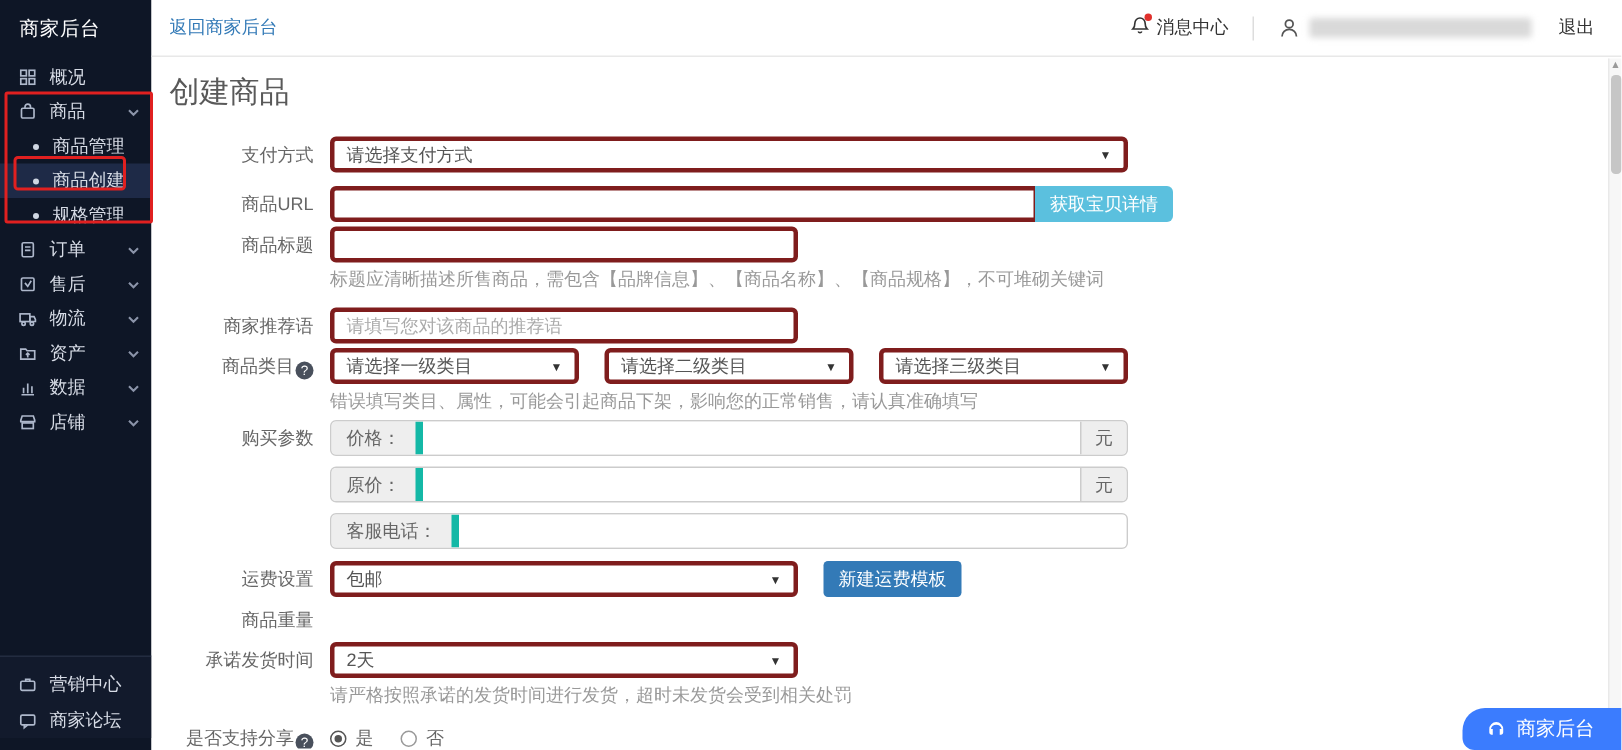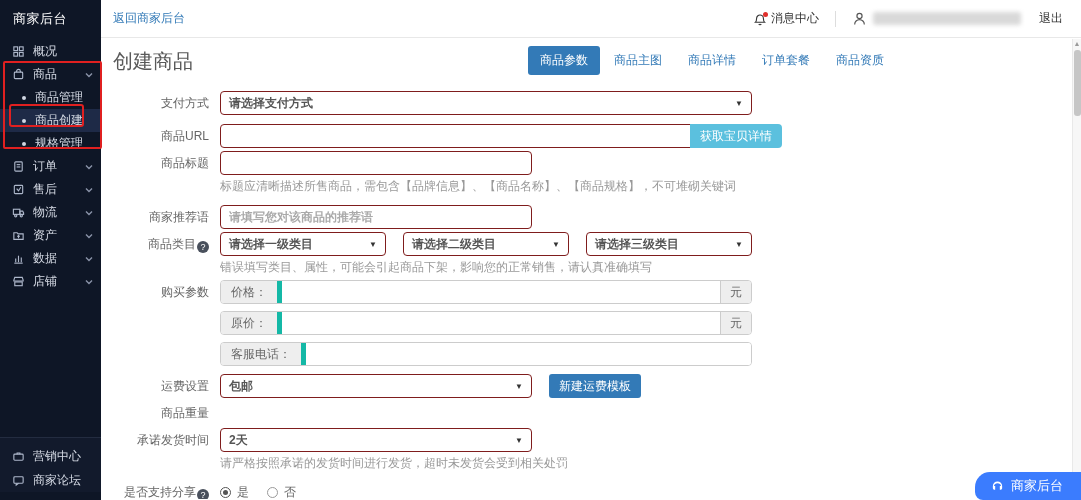--- a/index.html
+++ b/index.html
@@ -26,41 +26,41 @@
 
   
   .anno-outer { position:absolute; left:3px; top:61px; width:99px; height:88px; border:2px solid #e02020; border-radius:2px; pointer-events:none; z-index:5; }
   .anno-inner { position:absolute; left:9px; top:104px; width:75px; height:23px; border:2px solid #e02020; border-radius:3px; pointer-events:none; z-index:6; }
 
   
   .main { position:relative; flex:1; height:500px; background:#fff; }
   .topbar { height:38px; display:flex; align-items:center; justify-content:space-between; border-bottom:1px solid #e8e8e8; padding:0 18px 0 12px; }
   .back-link { color:#337ab7; font-size:12px; cursor:pointer; }
   .top-right { display:flex; align-items:center; gap:12px; }
-  .msg { display:flex; align-items:flex-end; gap:4px; cursor:pointer; position:relative; }
+  .msg { display:flex; align-items:flex-start; gap:4px; cursor:pointer; position:relative; }
   .bell-wrap { position:relative; width:14px; height:14px; }
   .red-dot { position:absolute; top:-1px; right:-1px; width:5px; height:5px; background:#e0302c; border-radius:50%; }
   .v-div { width:1px; height:16px; background:#ddd; margin:0 4px; }
   .user { display:flex; align-items:center; gap:6px; }
   .blur-name { width:148px; height:13px; background:#d9d9d9; border-radius:2px; filter:blur(2px); }
   .logout { color:#333; cursor:pointer; margin-left:6px; }
 
   .content { position:relative; padding:10px 0 0 12px; height:461px; overflow:hidden; }
   .page-title { font-size:20px; color:#595959; }
   .tabs { position:absolute; left:427px; top:8px; display:flex; align-items:center; gap:2px; }
   .tab { padding:6px 12px; color:#337ab7; font-size:12px; cursor:pointer; border-radius:3px; white-space:nowrap; }
   .tab.active { background:#337ab7; color:#fff; }
 
   .form { margin-top:16px; }
   .row { display:flex; align-items:flex-start; }
   .f-label { width:107px; flex:0 0 107px; text-align:right; padding-right:11px; color:#666; line-height:24px; font-size:12px; white-space:nowrap; }
   .ctrl { display:flex; align-items:flex-end; }
   .col { display:flex; flex-direction:column; }
 
-  .inp, .sel { height:24px; border:1px solid #7f1d1d; border-radius:4px; background:#fff; font-size:12px; color:#555;font-weight:bold; }
+  .inp, .sel { height:24px; border:3px solid #7f1d1d; border-radius:4px; background:#fff; font-size:12px; color:#555; }
   .inp { padding:0 8px; outline:none; font-family:inherit; }
   .inp::placeholder { color:#aaa; }
   .sel { display:flex; align-items:center; justify-content:space-between; padding:0 8px; cursor:pointer; }
   .sel .caret { font-size:8px; color:#333; margin-left:6px; }
   .w-wide { width:532px; } .w-med { width:312px; } .w-cat { width:166px; } .w-sm { width:92px; }
   .help { font-size:12px; color:#999; margin:4px 0 6px 0; line-height:14px; }
 
   .igroup { display:flex; height:24px; border:1px solid #ccc; border-radius:4px; overflow:hidden; width:532px; background:#fff; }
   .igroup .pre { background:#eee; border-right:5px solid #14b8a6; color:#666; padding:0 10px; line-height:22px; white-space:nowrap; }
   .igroup .gin { flex:1; border:none; outline:none; padding:0 8px; font-size:12px; font-family:inherit; }
@@ -247,27 +247,20 @@
             </svg>
           <span class="blur-name"></span>
         </span>
         <span class="logout">退出</span>
       </div>
     </div>
 
     <div class="content">
       <div class="page-title">创建商品</div>
 
-      <div class="tabs">
-        <span class="tab active">商品参数</span>
-        <span class="tab">商品主图</span>
-        <span class="tab">商品详情</span>
-        <span class="tab">订单套餐</span>
-        <span class="tab">商品资质</span>
-      </div>
 
       <div class="form">
 
         <div class="row" style="margin-bottom:9px;">
           <div class="f-label">支付方式</div>
           <div class="sel w-wide">
             <span>请选择支付方式</span>
             <span class="caret">▼</span>
           </div>
         </div>

